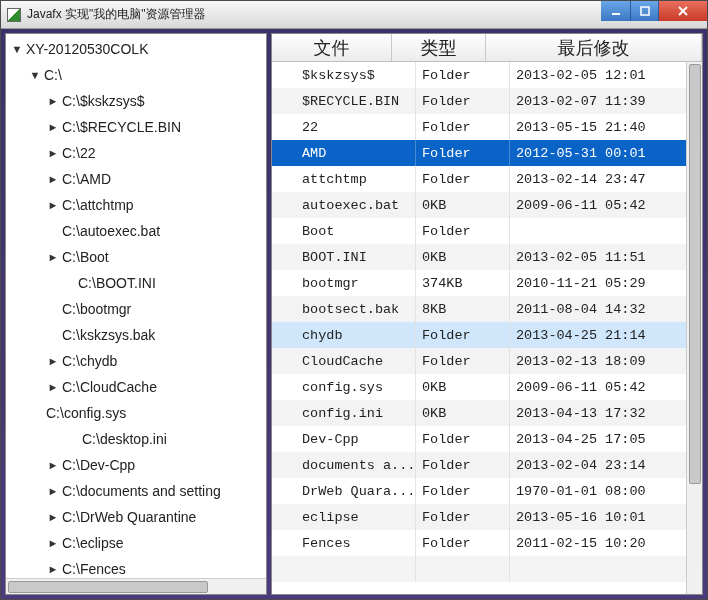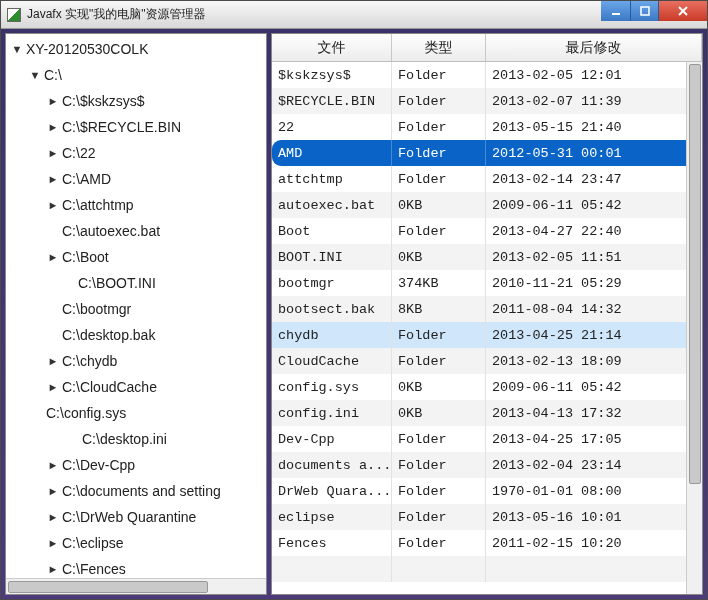--- a/index.html
+++ b/index.html
@@ -21,33 +21,33 @@
   .tree-pane { width: 262px; display: flex; flex-direction: column; overflow: hidden; }
   .tree { flex: 1; overflow: hidden; padding-top: 2px;}
   .tree-item { height: 26px; display: flex; align-items: center; cursor: default; font-size: 14px; color: #222; white-space: nowrap; }
   .tree-item .disclosure { width: 14px; text-align: center; margin-right: 2px; color: #333; font-size: 11px;}
   .tree-item .label { }
   .tree-scroll-wrap { position: relative; flex: 1; overflow: hidden; }
   .tree-hscroll { height: 16px; background: #f0f0f0; border-top: 1px solid #ccc; position: relative; }
   .tree-hscroll .thumb { position: absolute; left: 2px; top: 2px; width: 200px; height: 12px; background: #c9c9c9; border: 1px solid #999; border-radius: 2px; }
   .table-pane { flex: 1; display: flex; flex-direction: column; position: relative; }
   .table-header { height: 28px; display: flex; background: linear-gradient(180deg,#fefefe,#ececec); border-bottom: 1px solid #bfbfbf; }
-  .th { border-right: 1px solid #c8c8c8; display: flex; align-items: center; justify-content: center; font-size: 14px; color: #222; }
+  .th { border-right: 1px solid #c8c8c8; display: flex; align-items: center; justify-content: center; font-size: 18px; color: #222; }
   .th.c0 { width: 120px; }
   .th.c1 { width: 94px; }
   .th.c2 { flex: 1; }
   .table-body { flex: 1; overflow: hidden; position: relative; }
   .tr { height: 26px; display: flex; align-items: stretch; font-size: 13.5px; color: #222; }
   .tr:nth-child(odd) { background: #ffffff; }
   .tr:nth-child(even) { background: #f3f3f3; }
   .td { border-right: 1px solid #e2e2e2; display: flex; align-items: center; padding: 0 6px; overflow: hidden; white-space: nowrap; text-overflow: ellipsis; font-family: "Consolas","Courier New",monospace;}
-  .td.c0 { width: 120px; }
+  .td.c0 { width: 120px; margin-left: 24px; }
   .td.c1 { width: 94px; }
   .td.c2 { flex: 1; }
-  .tr.selected { background: #0a63c6 !important; color: #fff; border-radius: 9px; }
+  .tr.selected { background: #0a63c6 !important; color: #fff; }
   .tr.selected .td { border-right-color: rgba(255,255,255,0.25);}
   .tr.hover { background: #cfe6fb !important; }
   .table-vscroll { position: absolute; top: 28px; right: 0; bottom: 0; width: 16px; background: #f0f0f0; border-left: 1px solid #ccc; }
   .table-vscroll .thumb { position: absolute; left: 2px; top: 2px; width: 12px; height: 420px; background: #c9c9c9; border: 1px solid #999; border-radius: 2px;}
   .noselect { user-select: none; }
 </style>
 </head>
 <body>
 
 <div class="outer noselect">
@@ -119,21 +119,21 @@
               <div class="tree-item" style="padding-left: 56px;">
                 <span class="disclosure"></span>
                 <span class="label">C:\BOOT.INI</span>
               </div>
               <div class="tree-item" style="padding-left: 40px;">
                 <span class="disclosure"></span>
                 <span class="label">C:\bootmgr</span>
               </div>
               <div class="tree-item" style="padding-left: 40px;">
                 <span class="disclosure"></span>
-                <span class="label">C:\desktop.bak</span>
+                <span class="label">C:\kskzsys.bak</span>
               </div>
               <div class="tree-item" style="padding-left: 40px;">
                 <span class="disclosure">►</span>
                 <span class="label">C:\chydb</span>
               </div>
               <div class="tree-item" style="padding-left: 40px;">
                 <span class="disclosure">►</span>
                 <span class="label">C:\CloudCache</span>
               </div>
               <div class="tree-item" style="padding-left: 24px;">
@@ -204,21 +204,20 @@
               <div class="td c2">2013-02-14 23:47</div>
             </div>
             <div class="tr">
               <div class="td c0">autoexec.bat</div>
               <div class="td c1">0KB</div>
               <div class="td c2">2009-06-11 05:42</div>
             </div>
             <div class="tr">
               <div class="td c0">Boot</div>
               <div class="td c1">Folder</div>
-              <div class="td c2">2013-04-27 22:40</div>
             </div>
             <div class="tr">
               <div class="td c0">BOOT.INI</div>
               <div class="td c1">0KB</div>
               <div class="td c2">2013-02-05 11:51</div>
             </div>
             <div class="tr">
               <div class="td c0">bootmgr</div>
               <div class="td c1">374KB</div>
               <div class="td c2">2010-11-21 05:29</div>

